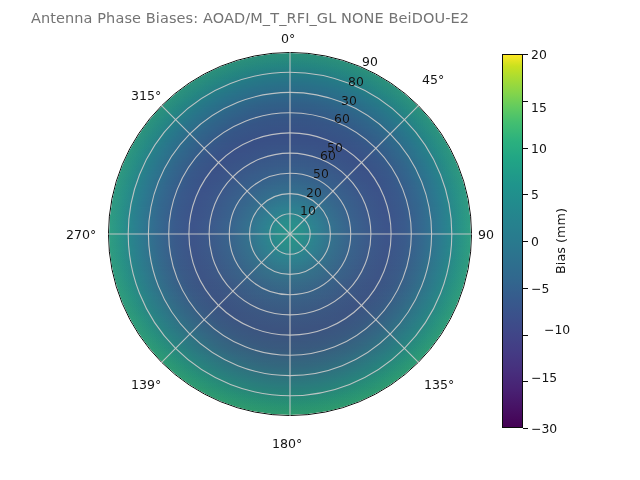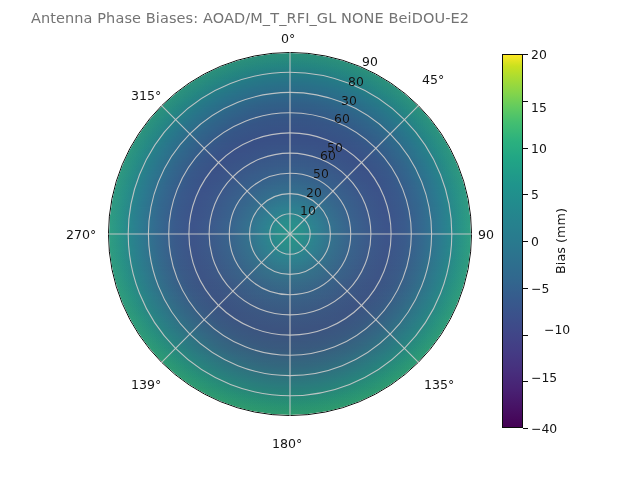--- a/index.html
+++ b/index.html
@@ -264,18 +264,18 @@
     <div class="cb-tick" style="top:374px;"></div>
 
     <div class="cb-ticklabel" style="top:0px;">20</div>
     <div class="cb-ticklabel" style="top:53px;">15</div>
     <div class="cb-ticklabel" style="top:93.5px;">10</div>
     <div class="cb-ticklabel" style="top:140.3px;">5</div>
     <div class="cb-ticklabel" style="top:187px;">0</div>
     <div class="cb-ticklabel" style="top:233.8px;">−5</div>
     <div class="cb-ticklabel" style="top:275px;margin-left:13px;">−10</div>
     <div class="cb-ticklabel" style="top:311px;margin-top:12px;">−15</div>
-    <div class="cb-ticklabel" style="top:374px;">−40</div>
+    <div class="cb-ticklabel" style="top:374px;">−30</div>
   </div>
 
   <div id="colorbar-label">Bias (mm)</div>
 
 </div>
 
 </body></html>

